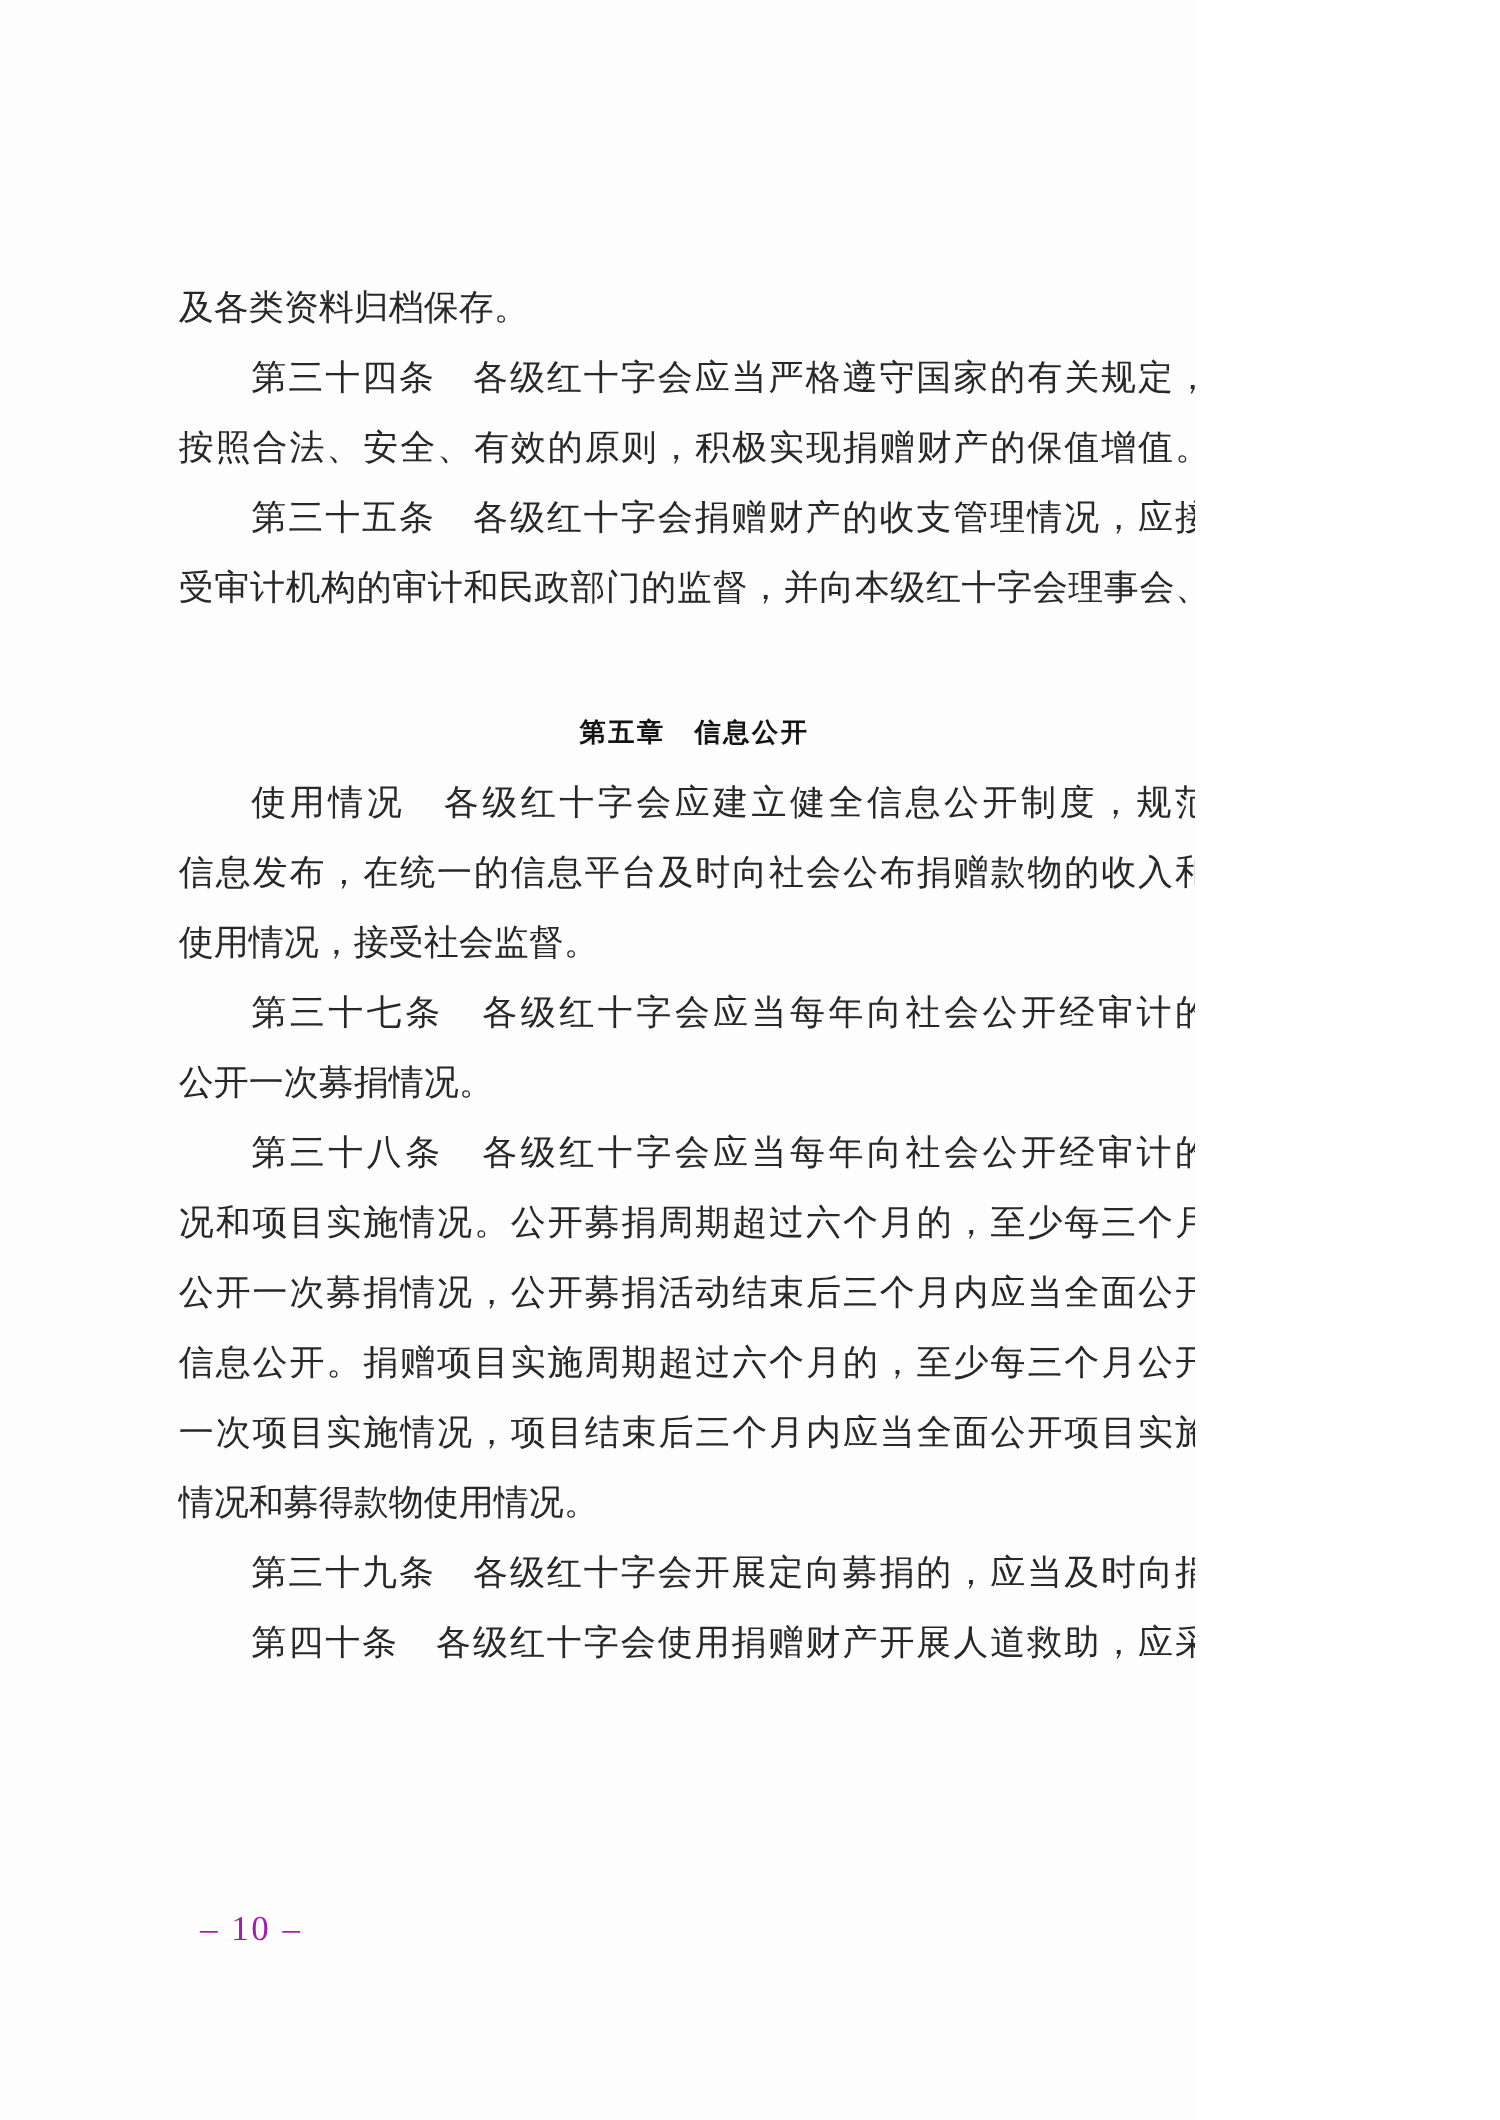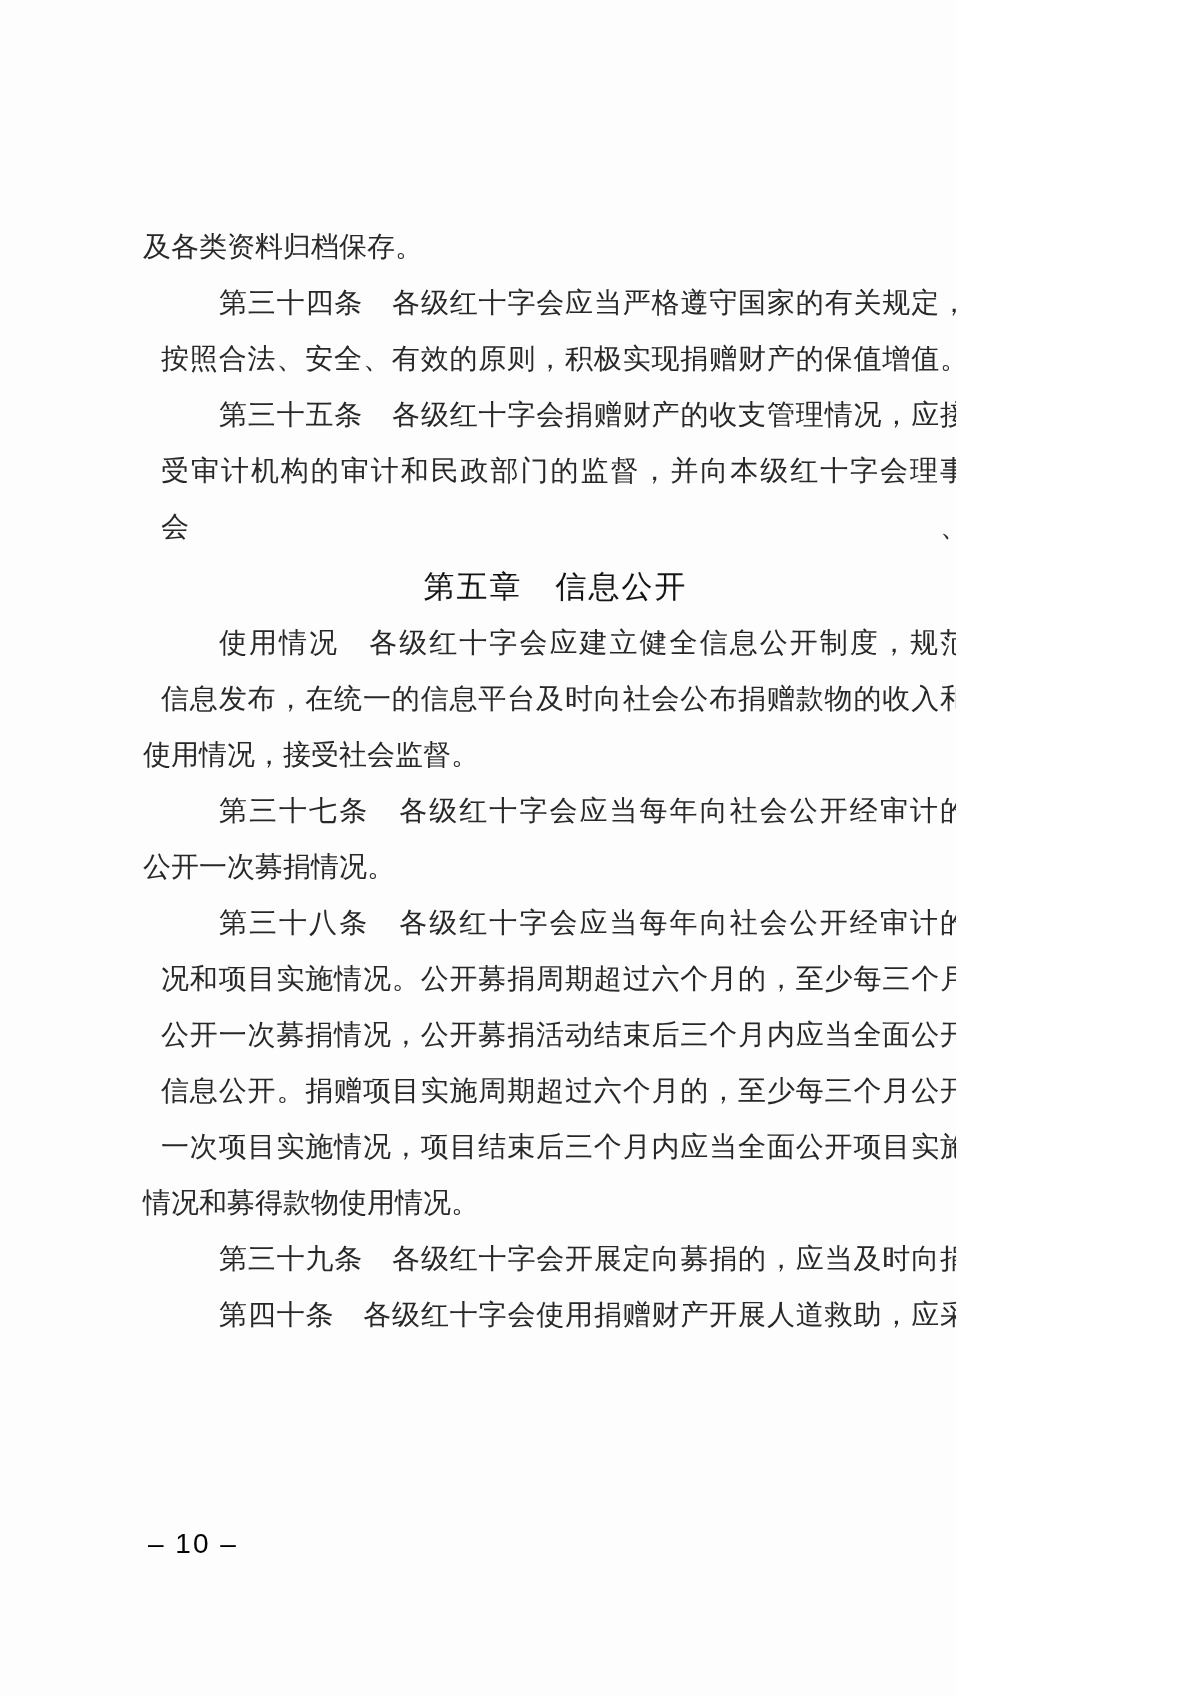--- a/index.html
+++ b/index.html
@@ -20,44 +20,43 @@
     font-size: 28px;
     line-height: 56px;
   }
   .line {
     height: 56px;
     text-align: left;
   }
   .line.j {
     text-align: justify;
     text-align-last: justify;
-    margin-left: 18px;
   }
   .line.indent {
     padding-left: 58px;
   }
   .line.heading {
     margin-top: 60px;
     font-family: "Liberation Sans", "DejaVu Sans", sans-serif;
-    font-weight: normal;
-    font-size: 31px;
+    font-weight: bold;
+    font-size: 21px;
     color: #141414;
     text-align: left;
     text-align-last: center;
     padding-left: 0;
     letter-spacing: 2px;
   }
   .pagenum {
     position: absolute;
-    left: 148px;
+    left: 160px;
     top: 1528px;
     font-size: 28px;
-    color: #000000;
+    color: #a21caf;
     letter-spacing: 2px;
-    font-family: Liberation Sans, sans-serif;
+    font-family: Liberation Serif, serif;
   }
   .artifact-line {
     position: absolute;
     left: 962px;
     top: 1209px;
     width: 238px;
     height: 3px;
     background: rgba(232, 150, 150, 0.45);
     border-radius: 2px;
   }

